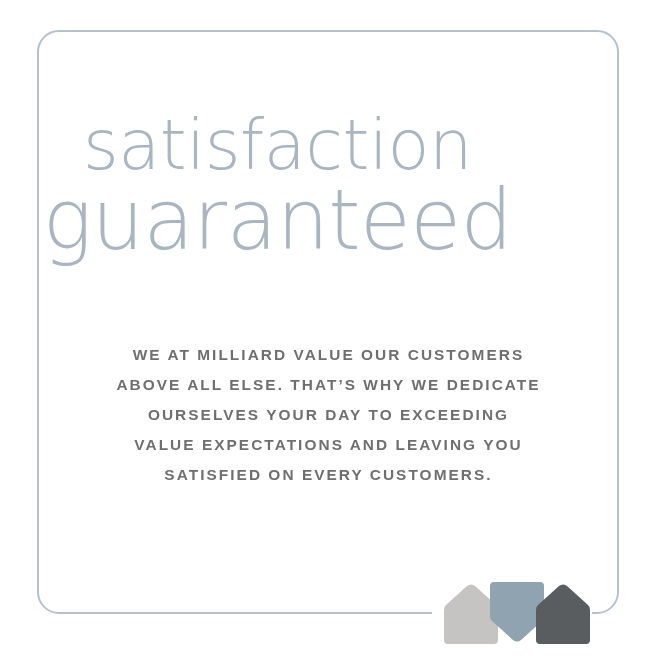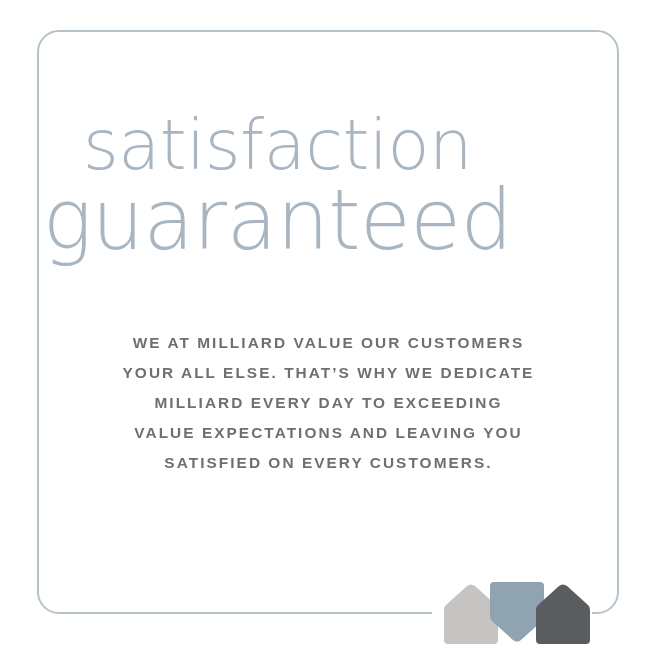--- a/index.html
+++ b/index.html
@@ -68,21 +68,21 @@
   .headline-line-2 {
     font-size: 84px;
     margin-top: 2px;
     transform: scaleX(0.98);
   }
 
   
   .body-copy {
     position: absolute;
     left: 78px;
-    top: 328px;
+    top: 340px;
     width: 501px;
     text-align: center;
     color: #6f6f6f;
     font-family: "Liberation Sans", sans-serif;
     font-size: 15.4px;
     font-weight: bold;
     letter-spacing: 2.05px;
     line-height: 30px;
   }
 
@@ -112,22 +112,22 @@
   <div class="frame"></div>
   <div class="frame-notch"></div>
 
   <div class="headline">
     <span class="headline-line headline-line-1">satisfaction</span>
     <span class="headline-line headline-line-2">guaranteed</span>
   </div>
 
   <div class="body-copy">
     <span class="body-line">WE AT MILLIARD VALUE OUR CUSTOMERS</span>
-    <span class="body-line">YOUR ALL ELSE. THAT’S WHY WE DEDICATE</span>
-    <span class="body-line">MILLIARD EVERY DAY TO EXCEEDING</span>
+    <span class="body-line">ABOVE ALL ELSE. THAT’S WHY WE DEDICATE</span>
+    <span class="body-line">OURSELVES YOUR DAY TO EXCEEDING</span>
     <span class="body-line">VALUE EXPECTATIONS AND LEAVING YOU</span>
     <span class="body-line">SATISFIED ON EVERY CUSTOMERS.</span>
   </div>
 
   <div class="logo">
     <svg width="152" height="62" viewBox="0 0 152 62" xmlns="http://www.w3.org/2000/svg">
 
       <path d="M3 58 L3 28 A6 6 0 0 1 5 23 L26 4 A6 6 0 0 1 34 4 L55 23 A6 6 0 0 1 57 28 L57 58 A4 4 0 0 1 53 62 L7 62 A4 4 0 0 1 3 58 Z" fill="#c6c4c2"></path>
 
       <path d="M49 4 A4 4 0 0 1 53 0 L99 0 A4 4 0 0 1 103 4 L103 34 A6 6 0 0 1 101 39 L80 58 A6 6 0 0 1 72 58 L51 39 A6 6 0 0 1 49 34 Z" fill="#8fa3b0"></path>

